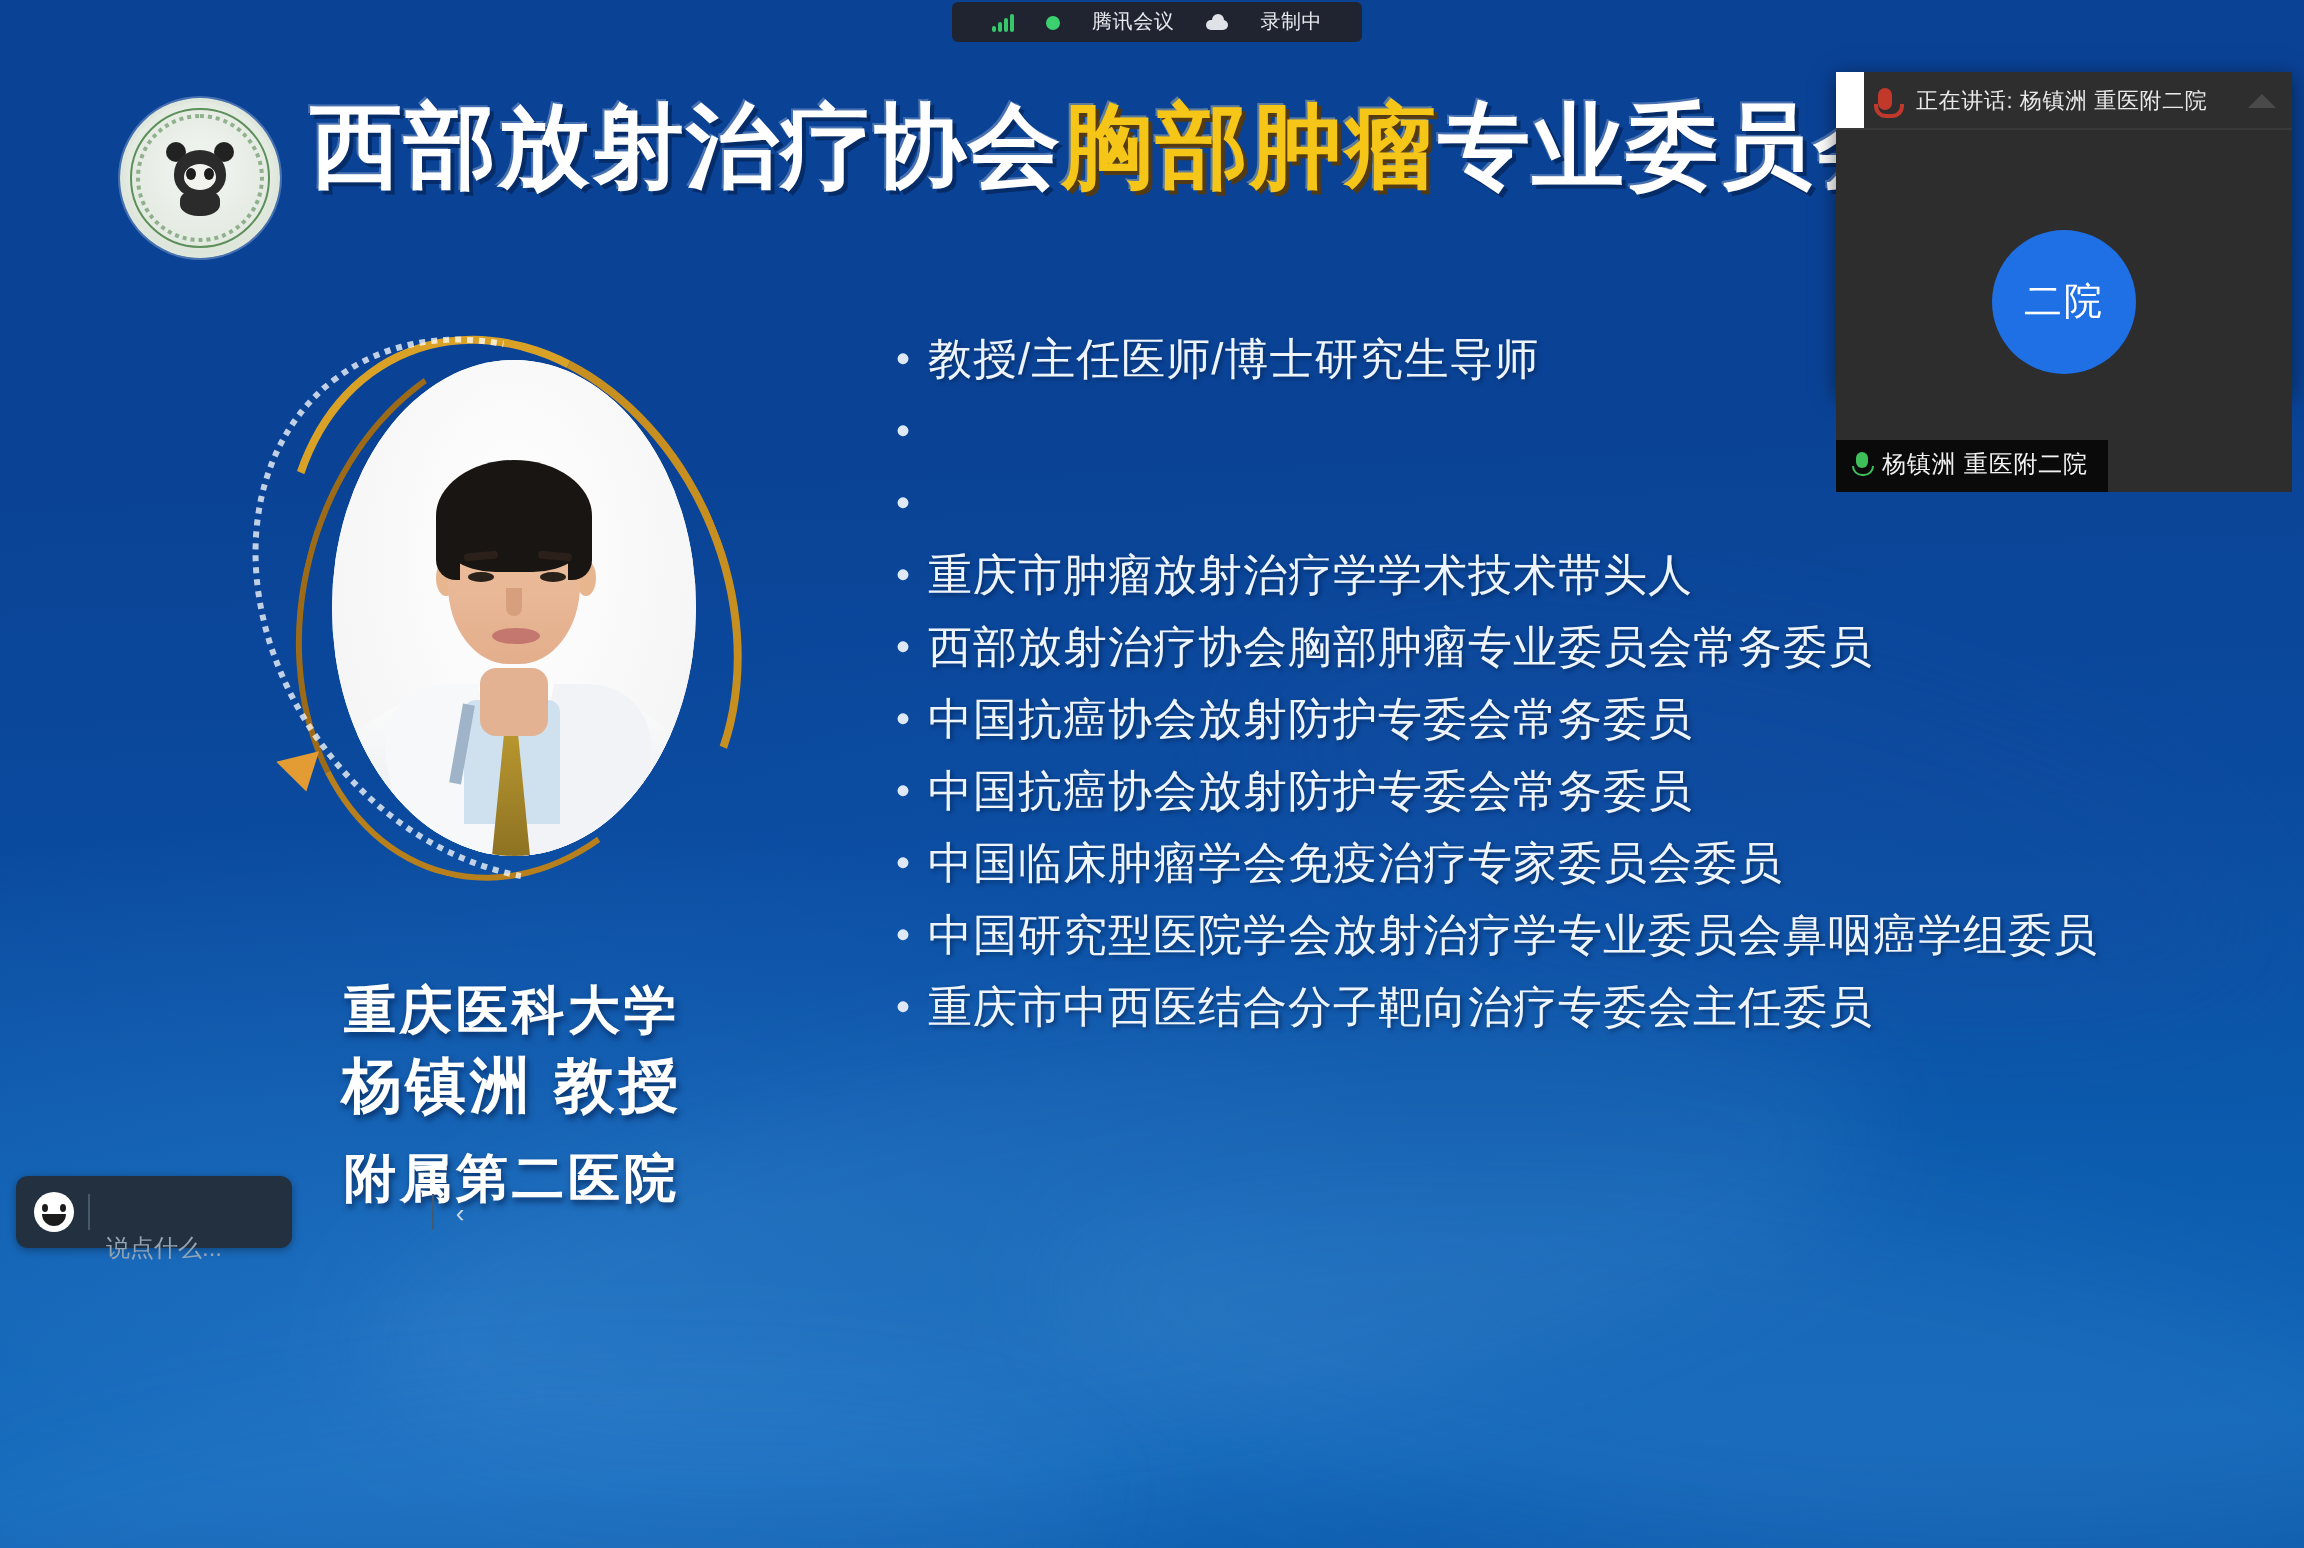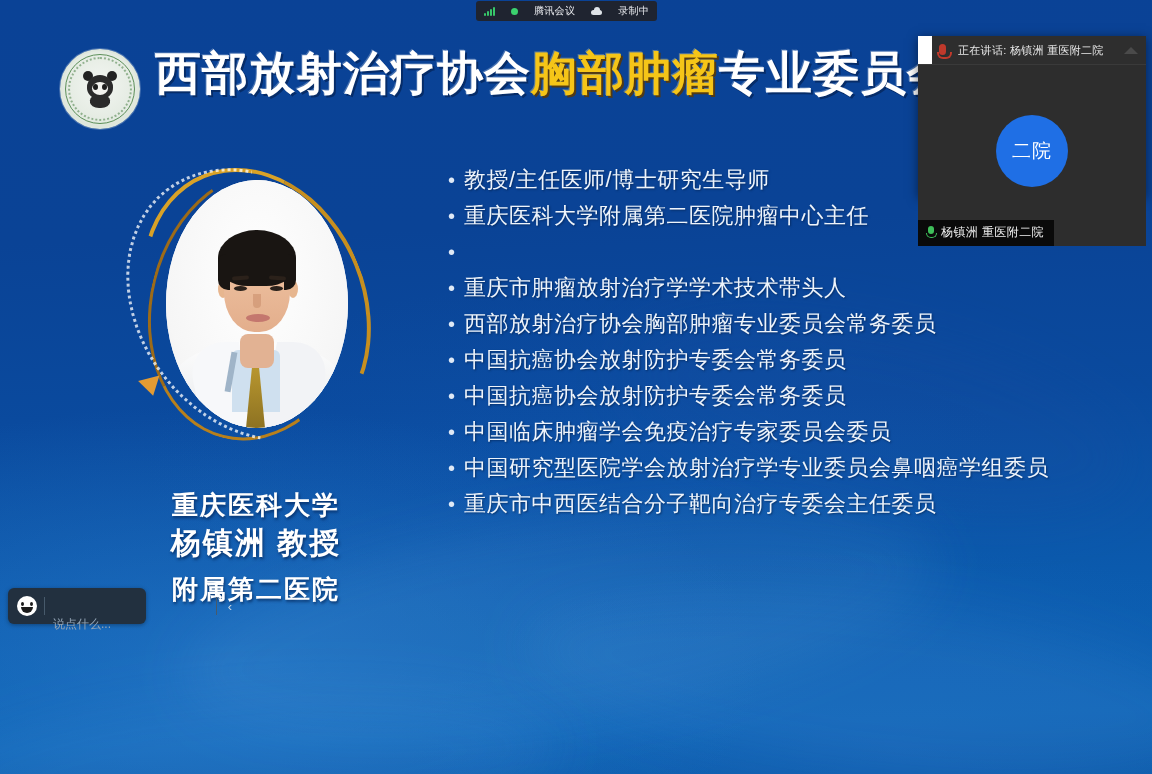--- a/index.html
+++ b/index.html
@@ -27,21 +27,21 @@
   .w1{left:180px;top:520px;width:760px;height:200px;background:rgba(120,185,240,0.10);transform:rotate(-9deg);}
   .w2{left:520px;top:600px;width:700px;height:170px;background:rgba(110,175,235,0.09);transform:rotate(7deg);}
   .w3{left:-60px;top:690px;width:620px;height:150px;background:rgba(90,160,225,0.10);transform:rotate(-4deg);}
   .w4{left:620px;top:330px;width:520px;height:170px;background:rgba(30,80,160,0.18);transform:rotate(12deg);}
 
   
   #status-pill{
     position:absolute;left:476px;top:1px;
     height:20px;
     display:flex;align-items:center;gap:16px;
-    padding:0 8px;
+    padding:0 20px;
     background:#1f2430;
     border-radius:3px;
     color:#e8eaee;
     font-size:10px;
     z-index:40;
   }
   .sig{display:flex;align-items:flex-end;gap:1px;height:9px;}
   .sig i{display:block;width:2px;background:#37c76a;border-radius:1px;}
   .sig i:nth-child(1){height:3px}
   .sig i:nth-child(2){height:5px}
@@ -392,21 +392,20 @@
     <div id="speaker-org2">附属第二医院</div>
   </div>
 
   <div id="bio-list">
       <div class="bio-item">
         <span class="bio-bullet">•</span>
         <span class="bio-text">教授/主任医师/博士研究生导师</span>
       </div>
       <div class="bio-item">
         <span class="bio-bullet">•</span>
-        <span class="bio-text">重庆医科大学附属第二医院肿瘤中心主任</span>
       </div>
       <div class="bio-item">
         <span class="bio-bullet">•</span>
       </div>
       <div class="bio-item">
         <span class="bio-bullet">•</span>
         <span class="bio-text">重庆市肿瘤放射治疗学学术技术带头人</span>
       </div>
       <div class="bio-item">
         <span class="bio-bullet">•</span>

